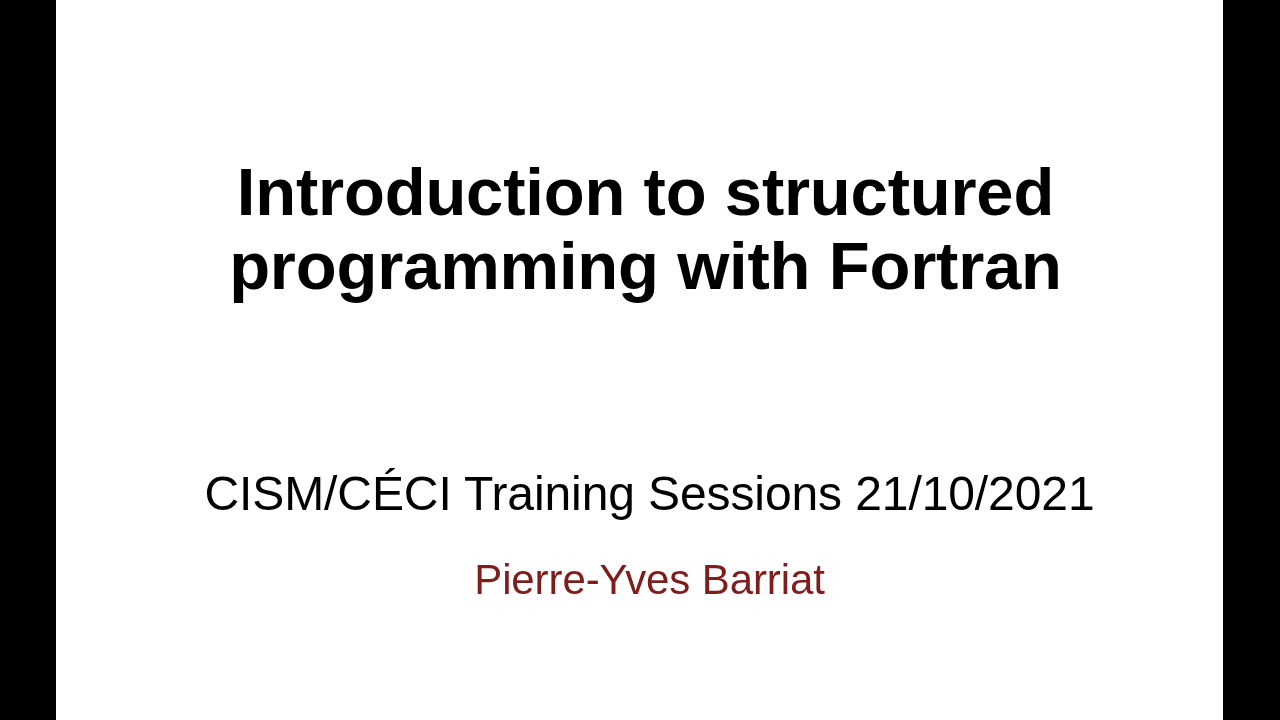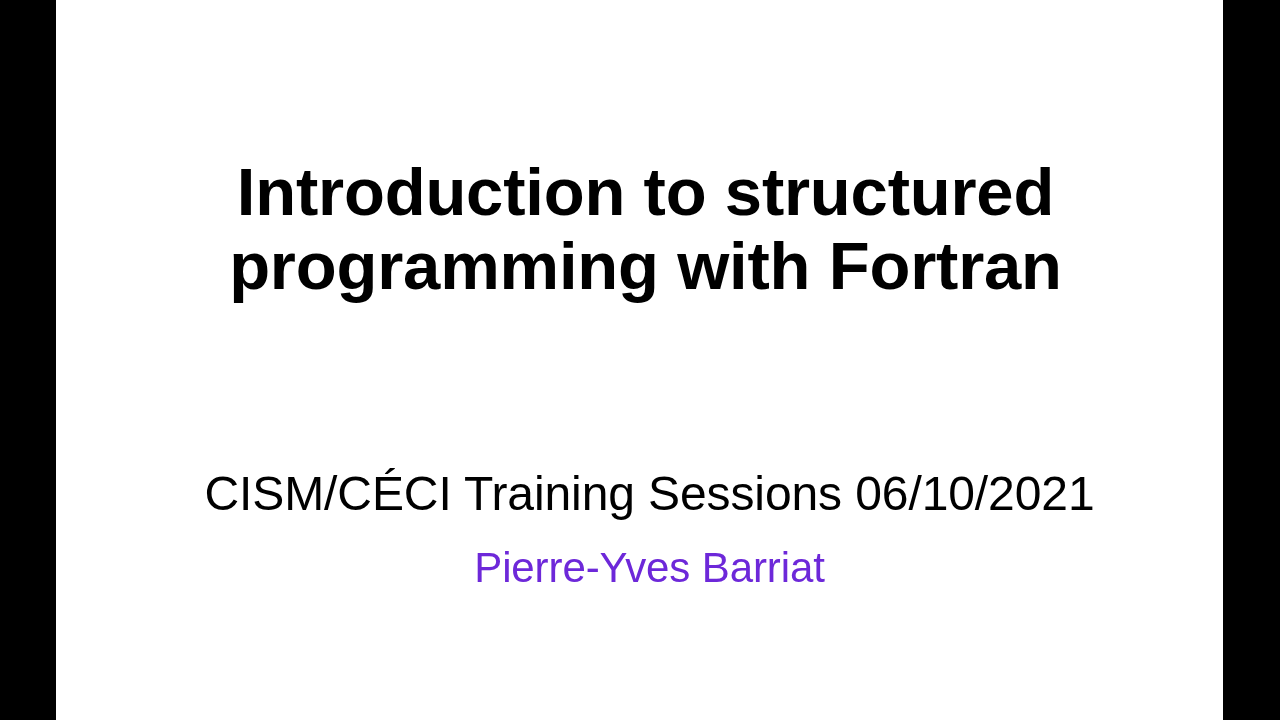--- a/index.html
+++ b/index.html
@@ -79,45 +79,45 @@
     margin: 0;
     font-family: "Liberation Sans", sans-serif;
     font-weight: 400;
     font-size: 48px;
     line-height: 56px;
     letter-spacing: -0.1px;
     color: #000000;
   }
 
   #author-line {
-    margin: 4px;
+    margin: 16px;
     padding-top: 18px;
     font-family: "Liberation Sans", sans-serif;
     font-weight: 400;
     font-size: 42px;
     line-height: 48px;
     letter-spacing: -0.1px;
-    color: #6d28d9;
+    color: #7f1d1d;
   }
 </style>
 </head>
 <body>
 
 <div id="viewer">
 
   <div class="pillarbox left"></div>
 
   <div class="pillarbox right"></div>
 
   <div id="slide">
 
     <div id="title-block">
       <h1 id="slide-title">Introduction to structured
 programming with Fortran</h1>
     </div>
 
     <div id="byline-block">
-      <p id="session-line">CISM/CÉCI Training Sessions 06/10/2021</p>
+      <p id="session-line">CISM/CÉCI Training Sessions 21/10/2021</p>
       <p id="author-line">Pierre-Yves Barriat</p>
     </div>
 
   </div>
 </div>
 
 </body></html>

